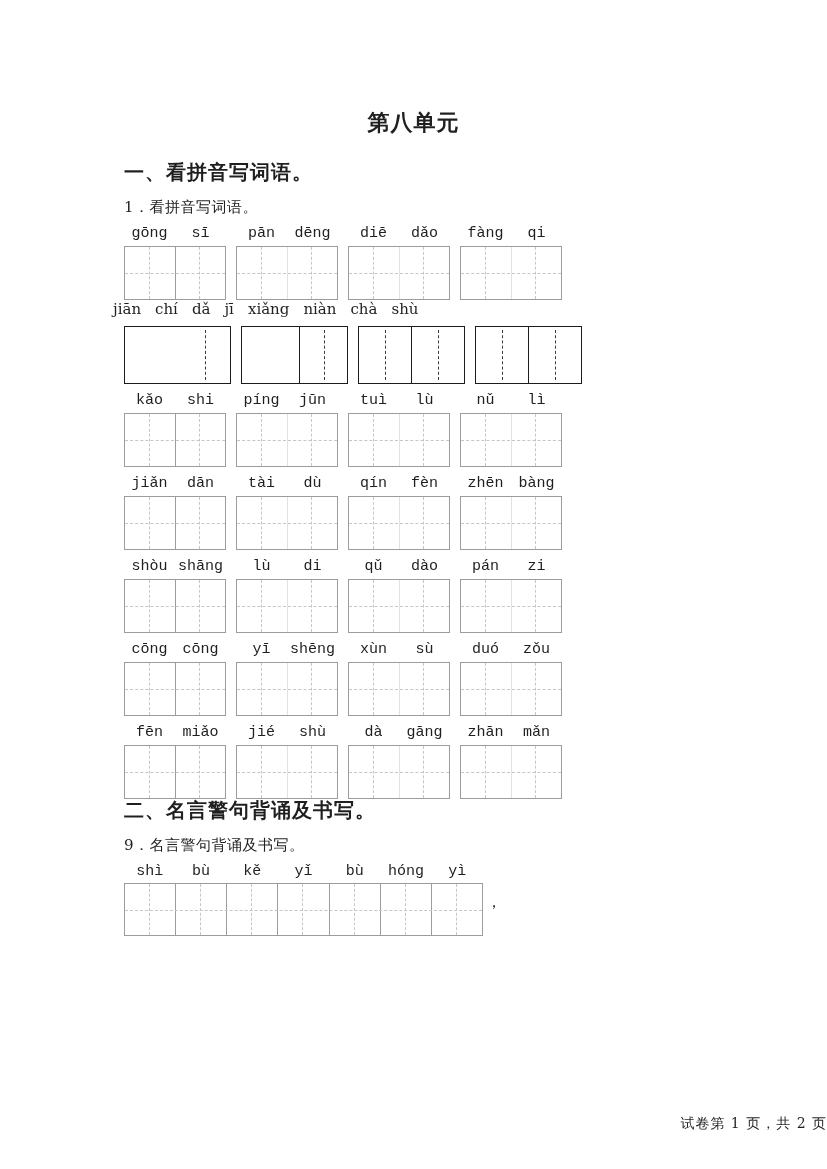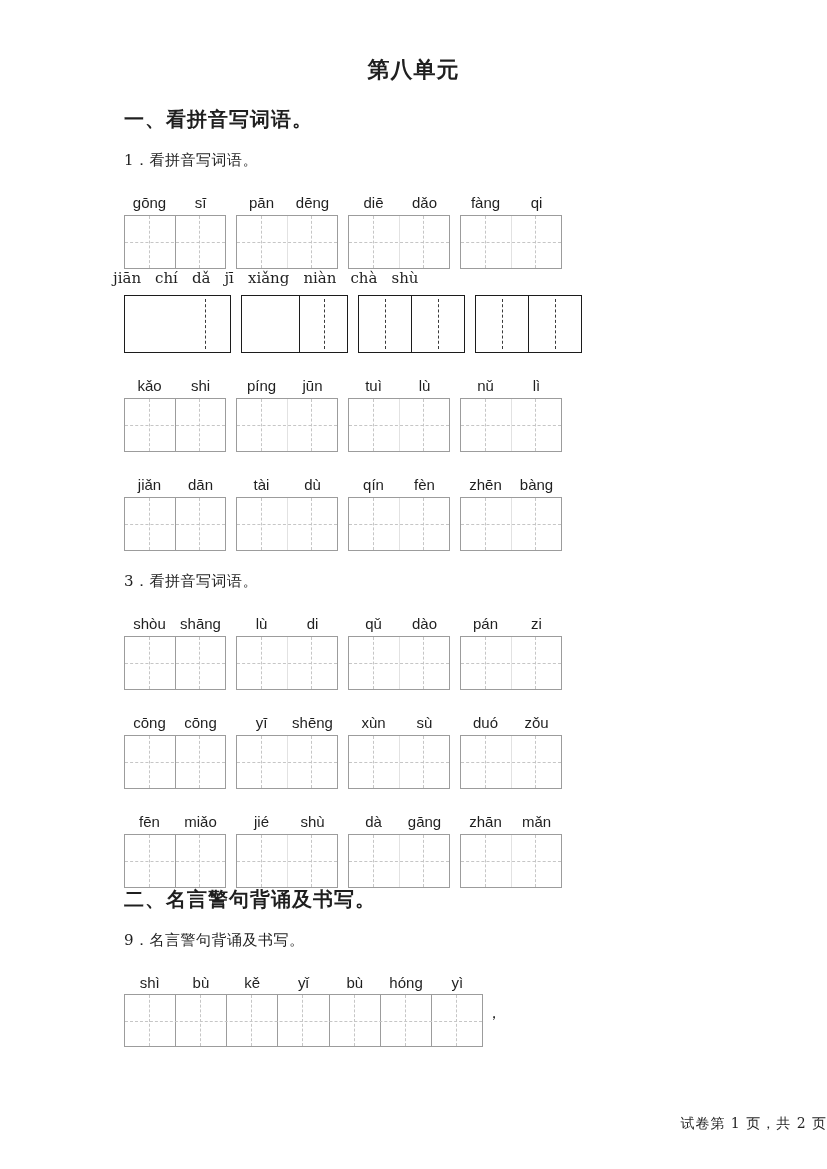--- a/index.html
+++ b/index.html
@@ -8,50 +8,50 @@
     position: relative;
     width: 827px;
     height: 1169px;
     margin: 0 auto;
     background: var(--paper, #fff);
     color: var(--text, #1f1f1f);
     overflow: hidden;
     font-family: "DejaVu Serif", "Liberation Serif", serif;
   }
   .page-title {
-    padding-top: 56px;
+    padding-top: 109px;
     text-align: center;
     font-family: "DejaVu Sans", "Liberation Sans", sans-serif;
     font-weight: bold;
     font-size: 22px;
     letter-spacing: 1px;
     line-height: 28px;
   }
   .content { margin-left: 124px; width: 470px; }
   .section-heading {
     font-family: "DejaVu Sans", "Liberation Sans", sans-serif;
     font-weight: bold;
     font-size: 20px;
     line-height: 22px;
     margin-top: 24px;
     letter-spacing: 1px;
   }
   .item-label {
     font-size: 15px;
     line-height: 20px;
-    margin-top: 20px;
+    margin-top: 14px;
     letter-spacing: 0.5px;
   }
   
   .pinyin-row {
     display: flex;
     gap: 10px;
-    margin-top: 24px;
+    margin-top: 8px;
     height: 18px;
-    font-family: Liberation Sans, sans-serif;
+    font-family: Liberation Mono, monospace;
     font-size: 15px;
     line-height: 18px;
   }
   .pinyin-group { display: flex; width: 102px; }
   .pinyin-group span, .pinyin-row.sentence span { flex: 1; text-align: center; white-space: nowrap; }
   .pinyin-row.sentence { gap: 0; width: 359px; }
   
   .pinyin-line {
     display: flex;
     gap: 14px;
@@ -268,21 +268,20 @@
         </div>
         <div class="grid-group">
           <div class="gcell"></div>
           <div class="gcell"></div>
         </div>
         <div class="grid-group">
           <div class="gcell"></div>
           <div class="gcell"></div>
         </div>
       </div>
-      <div class="item-label">3．看拼音写词语。</div>
       <div class="pinyin-row">
         <div class="pinyin-group">
           <span>shòu</span>
           <span>shāng</span>
         </div>
         <div class="pinyin-group">
           <span>lù</span>
           <span>di</span>
         </div>
         <div class="pinyin-group">

